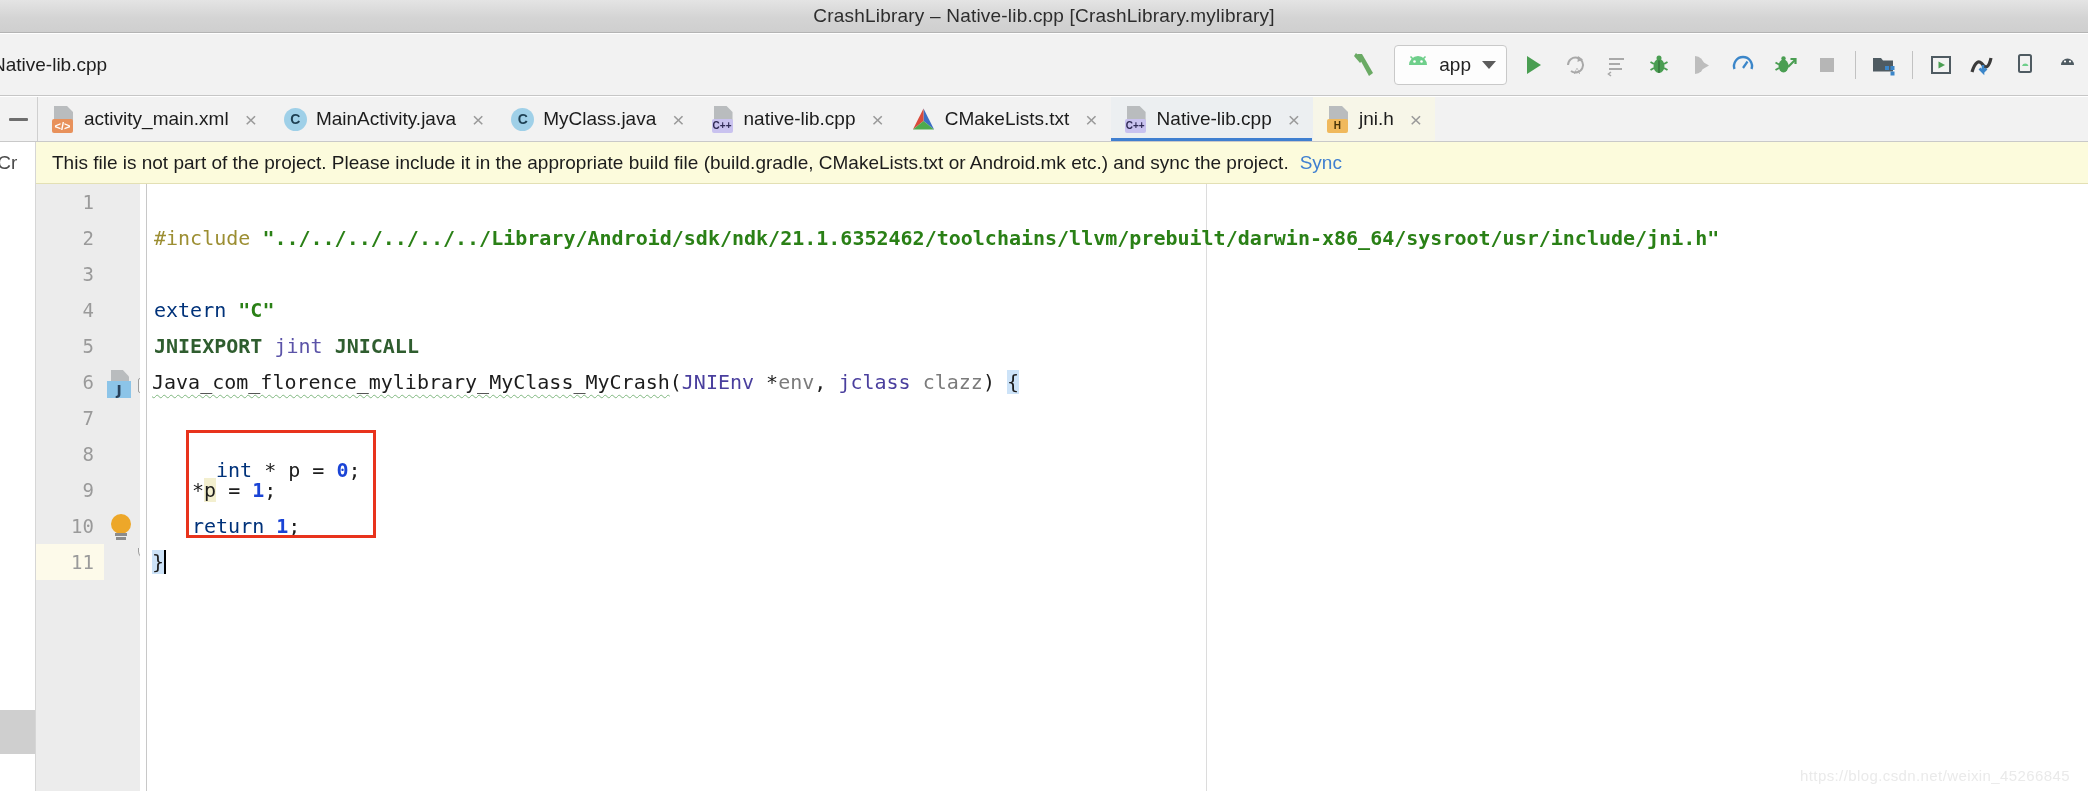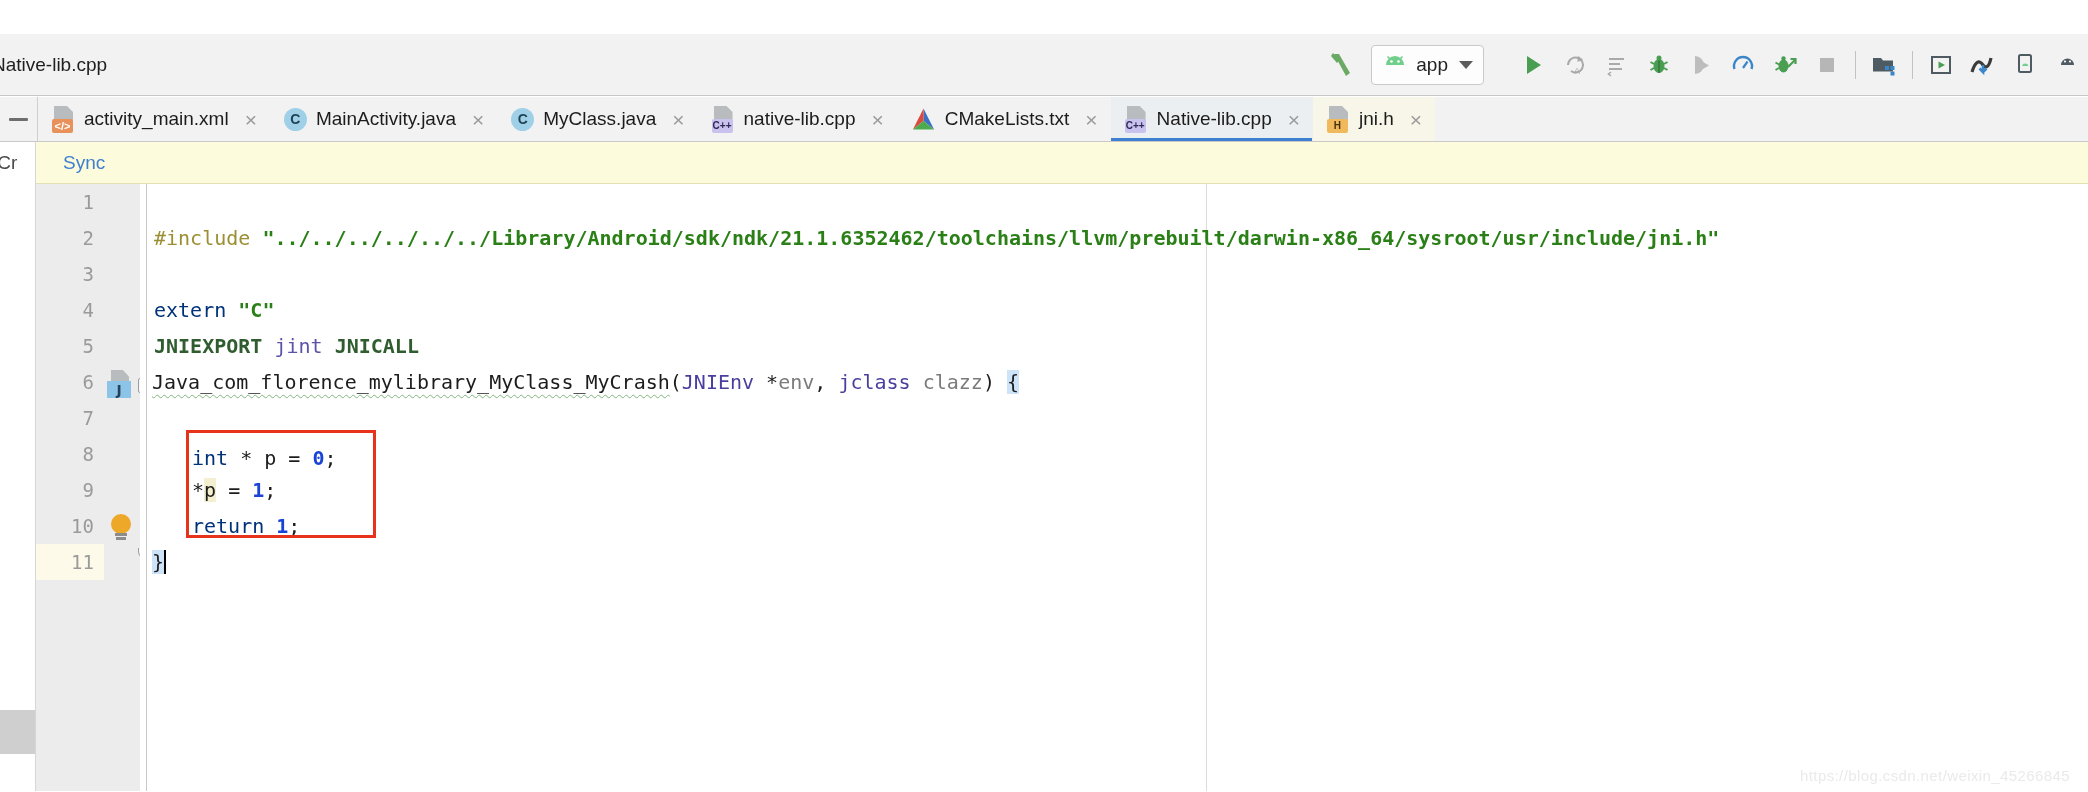--- a/index.html
+++ b/index.html
@@ -38,21 +38,21 @@
   .tb-spacer { flex: 1 1 auto; }
   .tb-group { display: flex; align-items: center; height: 100%; }
 
   .hammer-btn {
     width: 42px; height: 42px; display: flex; align-items: center; justify-content: center;
     margin-right: 8px;
   }
 
   .combo {
     height: 40px; background: #fdfdfd; border: 1px solid #c9c9c9; border-radius: 4px;
-    display: flex; align-items: center; padding: 0 10px 0 11px; margin-right: 28px;
+    display: flex; align-items: center; padding: 0 10px 0 11px; margin-right: 5px;
     gap: 9px;
   }
   .combo-label { font-size: 19px; color: #232323; white-space: nowrap; }
   .caret-dn {
     width: 0; height: 0; border-left: 7px solid transparent; border-right: 7px solid transparent;
     border-top: 8px solid #5c5c5c; margin-left: 2px;
   }
 
   .tb-btn {
     width: 42px; height: 42px; display: flex; align-items: center; justify-content: center;
@@ -246,20 +246,23 @@
 
   .bottom-strip {
     position: absolute; left: 0; bottom: 0; width: 2088px; height: 1px; background: #ffffff;
   }
 </style>
 </head>
 <body>
 
 <div class="app">
 
+  <div class="titlebar">
+    <div class="titlebar-text">CrashLibrary – Native-lib.cpp [CrashLibrary.mylibrary]</div>
+  </div>
 
   <div class="toolbar">
 
     <div class="crumb-file">Native-lib.cpp</div>
 
     <div class="tb-spacer"></div>
 
     <div class="hammer-btn">
       <svg width="26" height="28" viewBox="0 0 26 28">
         <path d="M5 3 L10 3 L21 22 L17 25 Z" fill="#6aaa64"></path>
@@ -461,20 +464,21 @@
   </div>
 
   <div class="pathfrag">
     <span>/Cr</span>
   </div>
   <div class="left-white"></div>
   <div class="left-grey"></div>
   <div class="left-rail-border"></div>
 
   <div class="banner">
+    <span class="banner-text">This file is not part of the project. Please include it in the appropriate build file (build.gradle, CMakeLists.txt or Android.mk etc.) and sync the project.</span>
     <span class="banner-link">Sync</span>
   </div>
 
   <div class="editor">
 
     <div class="caretline" style="top:360px; left:104px; width:1066px;"></div>
 
     <div class="gutter">
       <div class="gutter-line-col">
         <div class="lineno" style="height:36px;">1</div>
@@ -521,21 +525,21 @@
 
       <div class="codeline pad" style="top:72px;">&nbsp;</div>
 
       <div class="codeline pad" style="top:108px;"><span class="s-kw">extern</span><span class="s-plain"> </span><span class="s-str">"C"</span></div>
 
       <div class="codeline pad" style="top:144px;"><span class="s-macro">JNIEXPORT</span><span class="s-plain"> </span><span class="s-type">jint</span><span class="s-plain"> </span><span class="s-macro">JNICALL</span></div>
 
       <div class="codeline" style="top:180px; padding-left:12px;"><span class="s-plain squiggle">Java_com_florence_mylibrary_MyClass_MyCrash</span><span class="s-plain">(</span><span class="s-typec">JNIEnv</span><span class="s-plain"> *</span><span class="s-param">env</span><span class="s-plain">, </span><span class="s-typec">jclass</span><span class="s-param"> clazz</span><span class="s-plain">) </span><span class="s-plain s-brace-hl">{</span></div>
 
 
-      <div class="codeline" style="top:256px; padding-left:52px;"><span class="s-kw">int</span><span class="s-plain"> * p = </span><span class="s-num">0</span><span class="s-plain">;</span></div>
+      <div class="codeline" style="top:268px; padding-left:76px;"><span class="s-kw">int</span><span class="s-plain"> * p = </span><span class="s-num">0</span><span class="s-plain">;</span></div>
 
       <div class="codeline" style="top:288px; padding-left:52px;"><span class="s-plain">*</span><span class="s-plain s-ident-hl">p</span><span class="s-plain"> = </span><span class="s-num">1</span><span class="s-plain">;</span></div>
 
       <div class="codeline" style="top:324px; padding-left:52px;"><span class="s-kw">return</span><span class="s-num"> 1</span><span class="s-plain">;</span></div>
 
       <div class="codeline" style="top:360px; padding-left:12px;"><span class="s-plain s-brace-hl">}</span><span style="border-left:2px solid #000; margin-left:0px;">&nbsp;</span></div>
 
       <div class="error-rect" style="left:46px; top:246px; width:190px; height:108px;"></div>
 
     </div>

